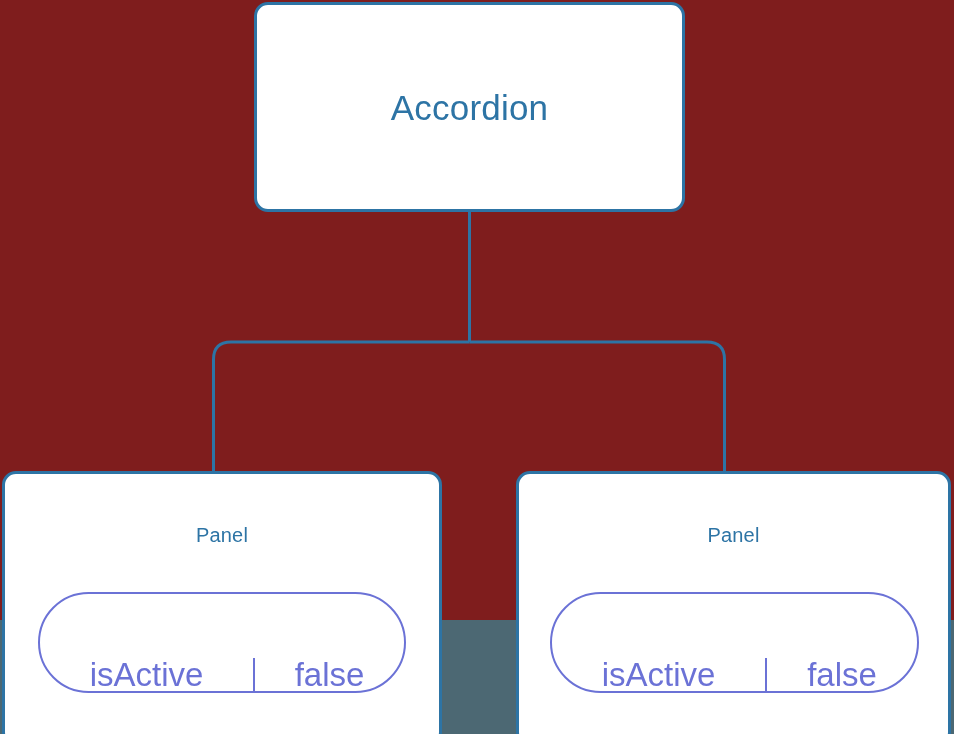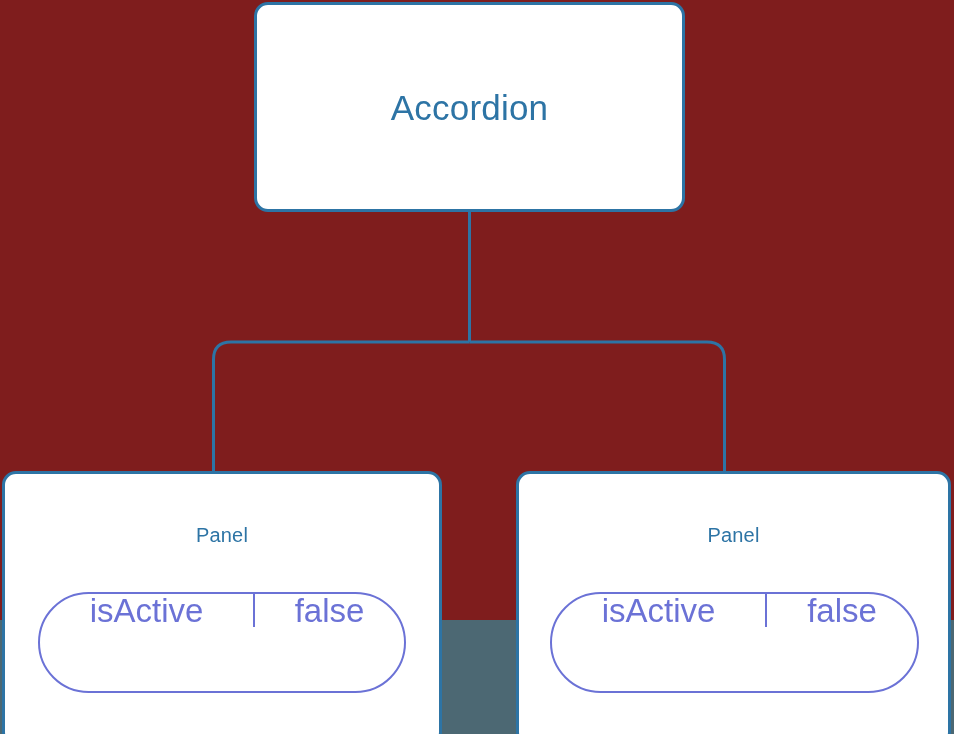--- a/index.html
+++ b/index.html
@@ -94,21 +94,21 @@
 
   
   .prop-pill {
     position: absolute;
     box-sizing: border-box;
     height: 101px;
     border: 2.5px solid #6b72d6;
     border-radius: 52px;
     background: #ffffff;
     display: flex;
-    align-items: flex-start;
+    align-items: flex-end;
     overflow: hidden;
   }
 
   #pill-left  { left: 33px; top: 118px; width: 368px; }
   #pill-right { left: 31px; top: 118px; width: 369px; }
 
   .pill-cell {
     display: flex;
     align-items: center;
     justify-content: center;

